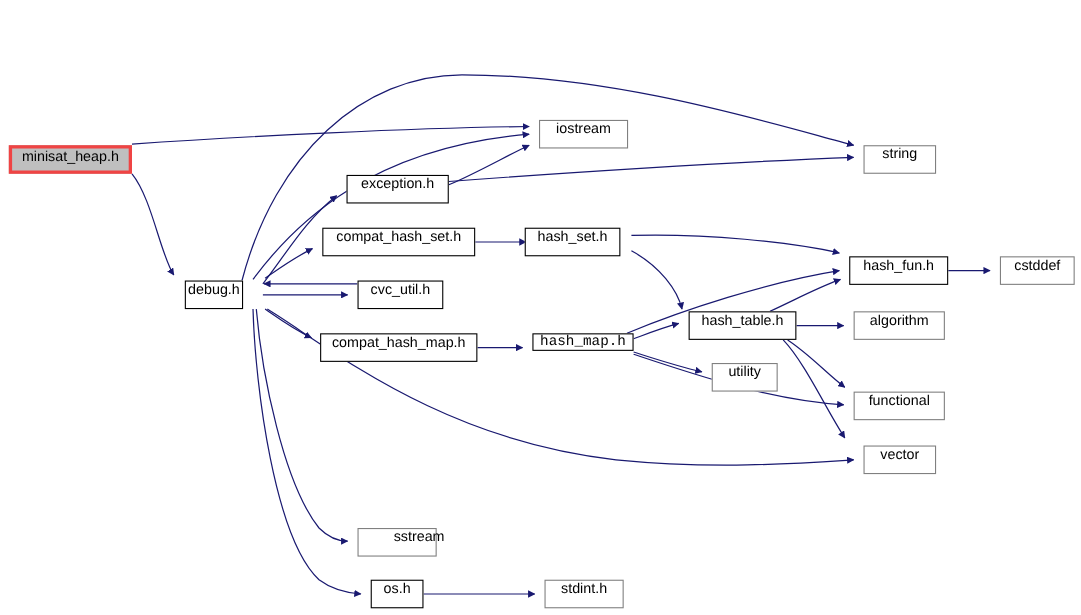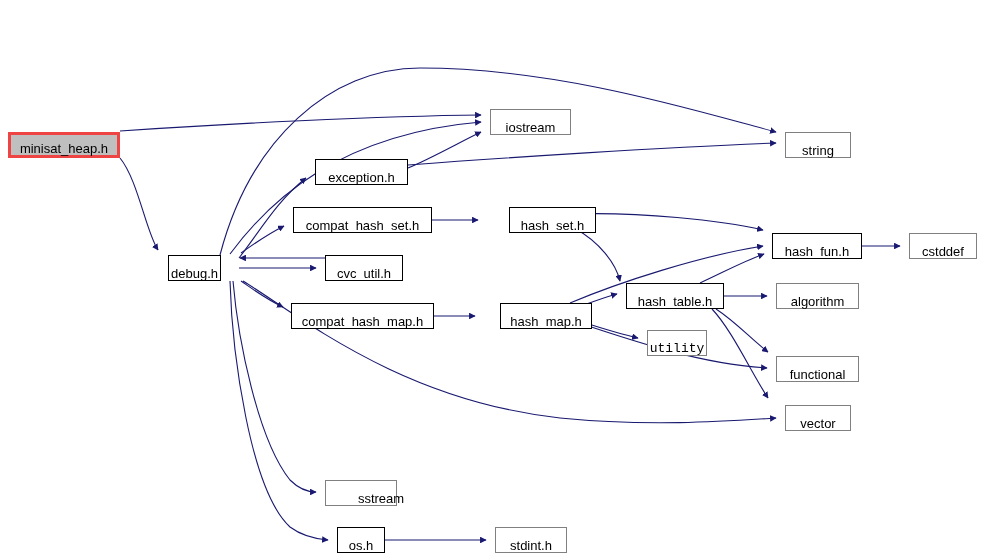--- a/index.html
+++ b/index.html
@@ -20,21 +20,21 @@
     left: 0;
     top: 0;
     width: 983px;
     height: 559px;
     pointer-events: none;
   }
   .node {
     position: absolute;
     box-sizing: border-box;
     display: flex;
-    align-items: flex-end;
+    align-items: flex-start;
     justify-content: center;
     font-size: 13px;
     line-height: 1;
     color: #000000;
     white-space: nowrap;
     background: #ffffff;
     border: 1px solid #808080;
     cursor: pointer;
   }
   .node.project {
@@ -98,21 +98,21 @@
       </div>
       <div class="node system" style="left: 785px; top: 132px; width: 66px; height: 26px;">
         <span class="node-label">string</span>
       </div>
       <div class="node project" style="left: 315px; top: 159px; width: 93px; height: 26px;">
         <span class="node-label">exception.h</span>
       </div>
       <div class="node project" style="left: 293px; top: 207px; width: 139px; height: 26px;">
         <span class="node-label">compat_hash_set.h</span>
       </div>
-      <div class="node project" style="left: 509px; top: 207px; width: 87px; height: 26px;">
+      <div class="node project" style="left: 477px; top: 207px; width: 87px; height: 26px;">
         <span class="node-label">hash_set.h</span>
       </div>
       <div class="node project" style="left: 772px; top: 233px; width: 90px; height: 26px;">
         <span class="node-label">hash_fun.h</span>
       </div>
       <div class="node system" style="left: 909px; top: 233px; width: 68px; height: 26px;">
         <span class="node-label">cstddef</span>
       </div>
       <div class="node project" style="left: 168px; top: 255px; width: 53px; height: 26px;">
         <span class="node-label">debug.h</span>
@@ -122,24 +122,24 @@
       </div>
       <div class="node project" style="left: 626px; top: 283px; width: 98px; height: 26px;">
         <span class="node-label">hash_table.h</span>
       </div>
       <div class="node system" style="left: 776px; top: 283px; width: 83px; height: 26px;">
         <span class="node-label">algorithm</span>
       </div>
       <div class="node project" style="left: 291px; top: 303px; width: 143px; height: 26px;">
         <span class="node-label">compat_hash_map.h</span>
       </div>
-      <div class="node project" style="left: 500px; top: 303px; width: 92px; height: 26px;">
+      <div class="node project" style="left: 484px; top: 303px; width: 92px; height: 16px; font-family: Liberation Mono, monospace;">
         <span class="node-label">hash_map.h</span>
       </div>
-      <div class="node system" style="left: 647px; top: 330px; width: 60px; height: 26px; font-family: Liberation Mono, monospace;">
+      <div class="node system" style="left: 647px; top: 330px; width: 60px; height: 26px;">
         <span class="node-label">utility</span>
       </div>
       <div class="node system" style="left: 776px; top: 356px; width: 83px; height: 26px;">
         <span class="node-label">functional</span>
       </div>
       <div class="node system" style="left: 785px; top: 405px; width: 66px; height: 26px;">
         <span class="node-label">vector</span>
       </div>
       <div class="node system" style="left: 325px; top: 480px; width: 72px; height: 26px; padding-left: 40px;">
         <span class="node-label">sstream</span>

